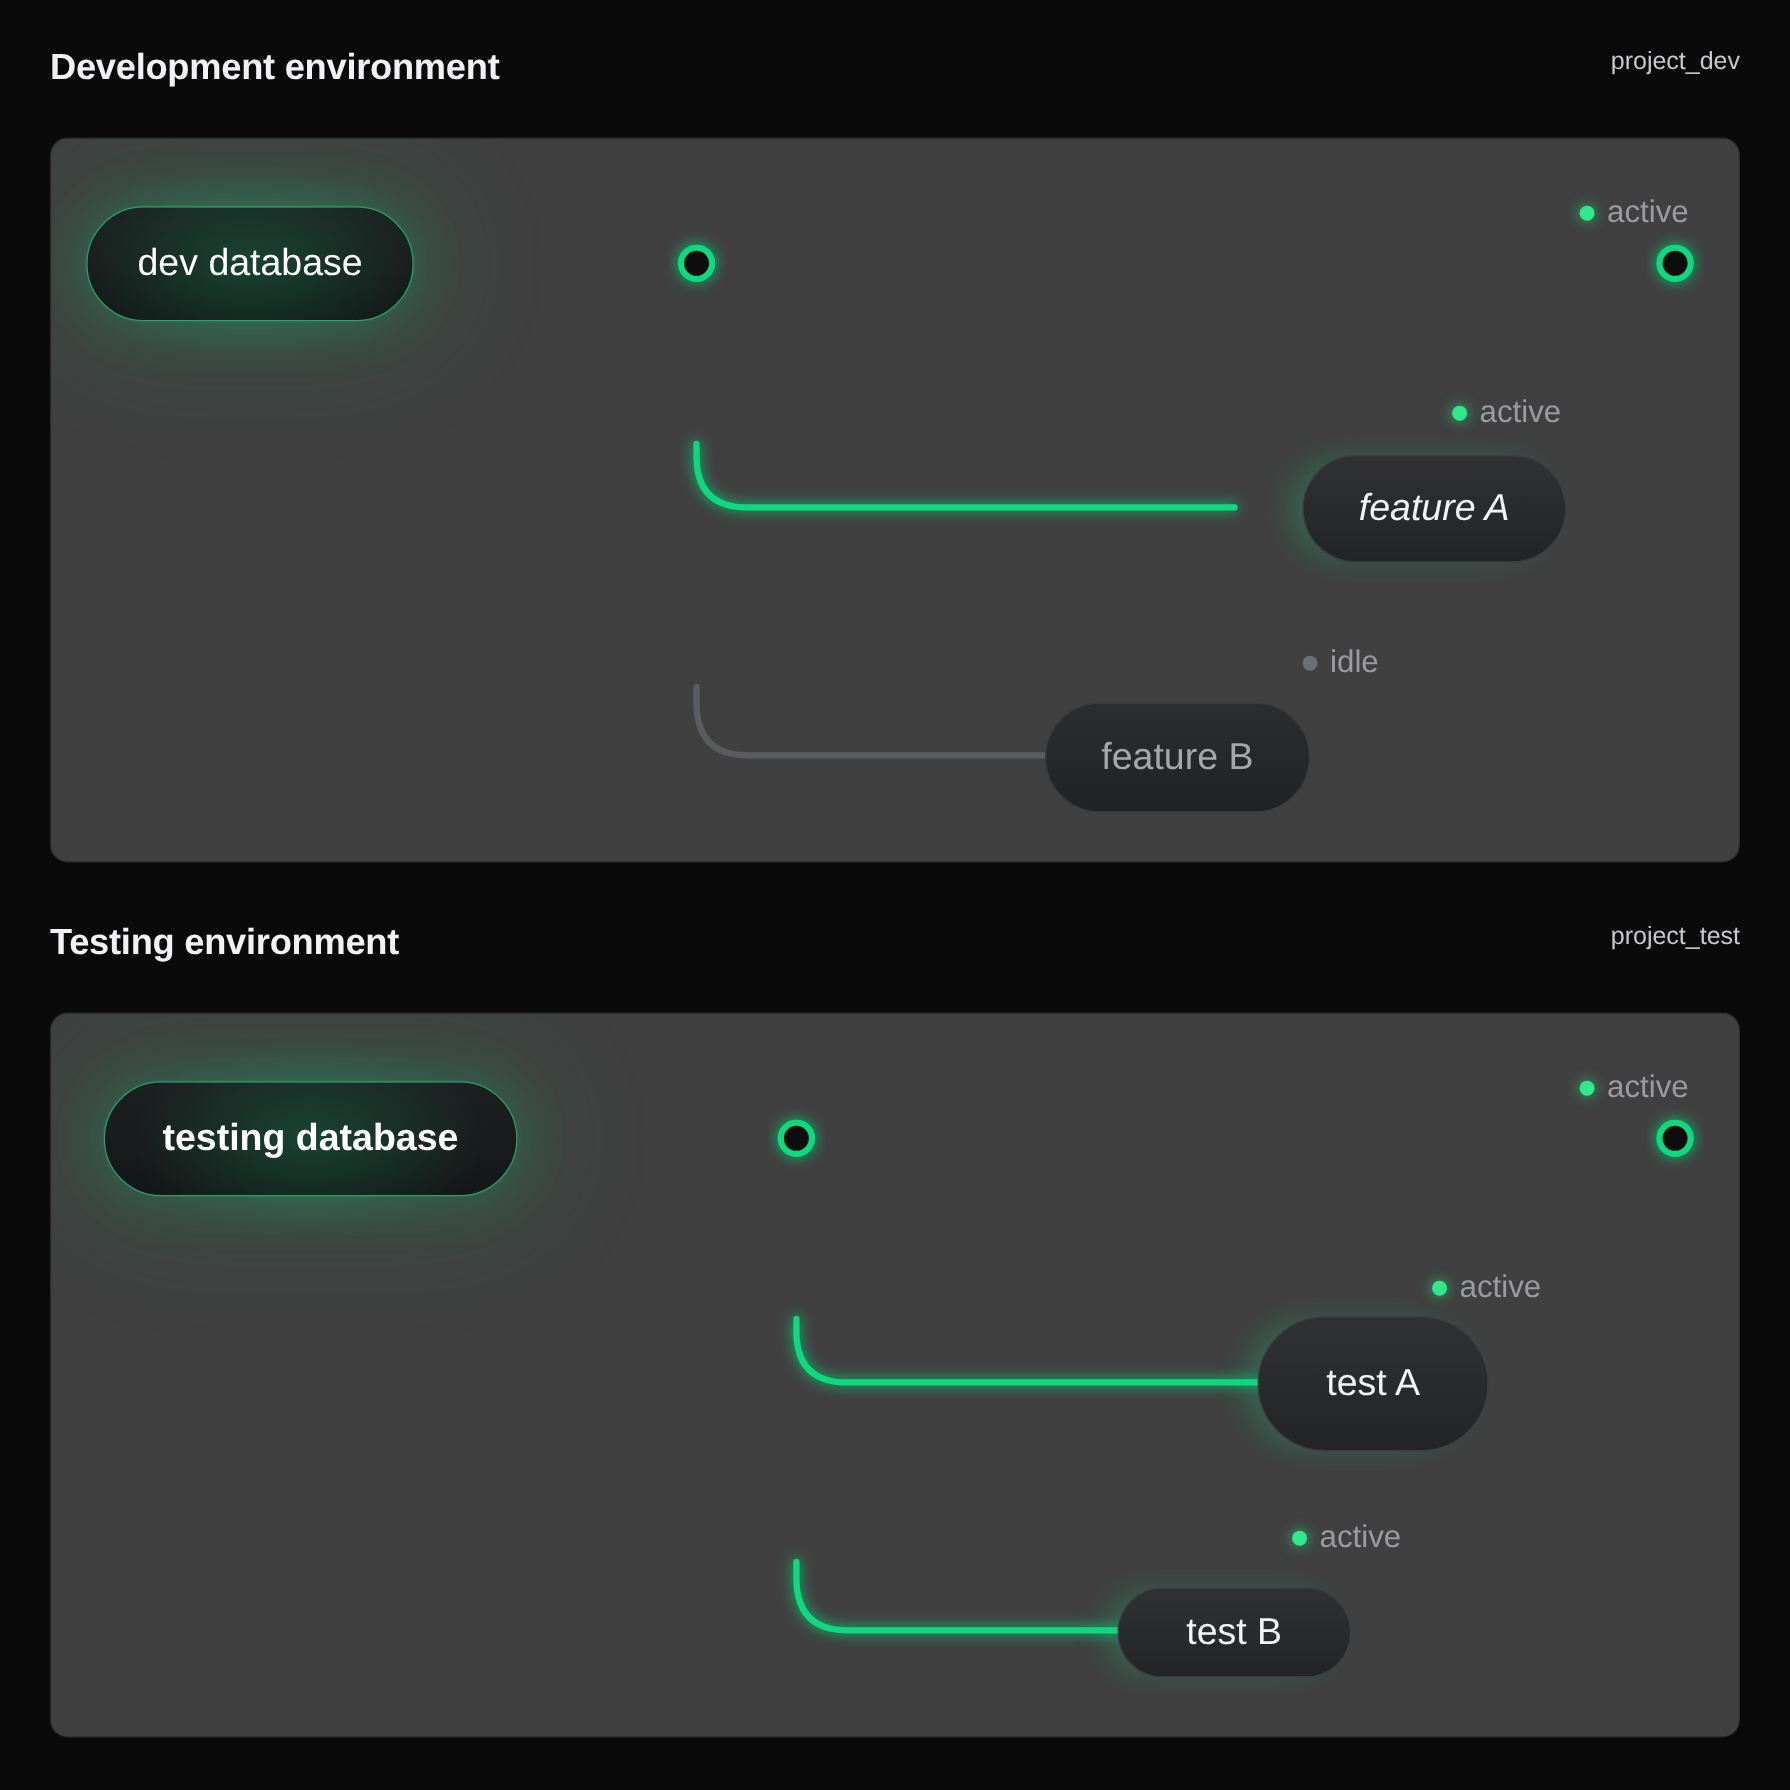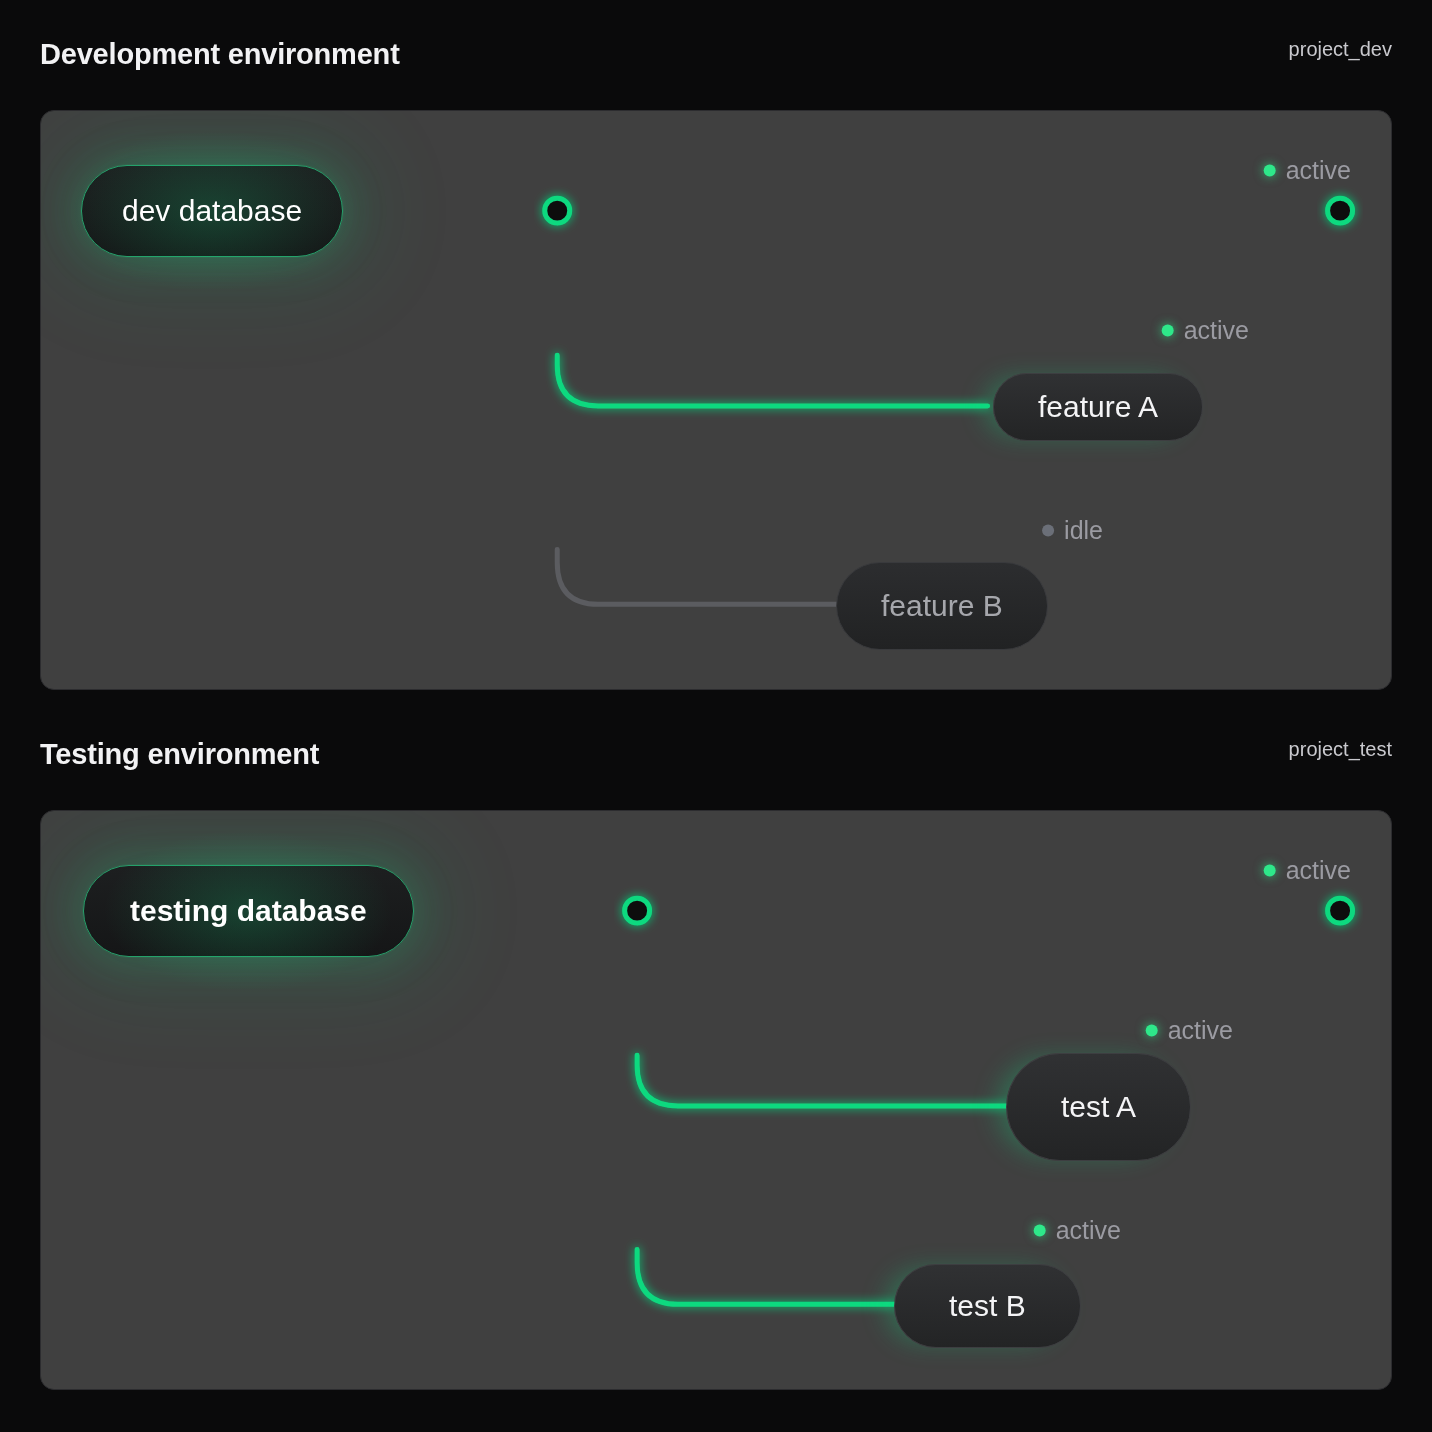--- a/index.html
+++ b/index.html
@@ -202,29 +202,29 @@
         <circle cx="517" cy="100" r="12.5" fill="#0e0e10" stroke="#0fd97f" stroke-width="5" filter="url(#devGlow)"></circle>
 
         <circle cx="1301" cy="100" r="12.5" fill="#0e0e10" stroke="#0fd97f" stroke-width="5" filter="url(#devGlow)"></circle>
       </svg>
 
       <div class="status" style="left:1310px; top:59px;">
         <span class="status-dot active"></span>
         <span class="status-text">active</span>
       </div>
 
-      <div class="node source" style="left:40px; top:100px; height:92px; padding:0 40px;">
+      <div class="node source" style="left:28px; top:100px; height:92px; padding:0 40px;">
         <span class="node-label">dev database</span>
       </div>
 
       <div class="status" style="left:1208px; top:219px;">
         <span class="status-dot active"></span>
         <span class="status-text">active</span>
       </div>
-      <div class="node leaf is-active" style="left:952px; top:296px; height:68px; padding:0 44px;">
+      <div class="node leaf is-active" style="left:1001px; top:296px; height:86px; padding:0 44px;font-style:italic;">
         <span class="node-label">feature A</span>
       </div>
 
       <div class="status" style="left:1062px; top:419px;">
         <span class="status-dot idle"></span>
         <span class="status-text idle">idle</span>
       </div>
       <div class="node leaf is-idle" style="left:795px; top:495px; height:88px; padding:0 44px;">
         <span class="node-label">feature B</span>
       </div>
@@ -280,20 +280,20 @@
         <span class="status-text">active</span>
       </div>
       <div class="node leaf is-active" style="left:965px; top:296px; height:108px; padding:0 54px;">
         <span class="node-label">test A</span>
       </div>
 
       <div class="status" style="left:1080px; top:419px;">
         <span class="status-dot active"></span>
         <span class="status-text">active</span>
       </div>
-      <div class="node leaf is-active" style="left:853px; top:495px; height:84px; padding:0 54px;">
+      <div class="node leaf is-active" style="left:853px; top:495px; height:72px; padding:0 54px;">
         <span class="node-label">test B</span>
       </div>
 
     </div>
   </div>
 
 </div>
 
 </body></html>

